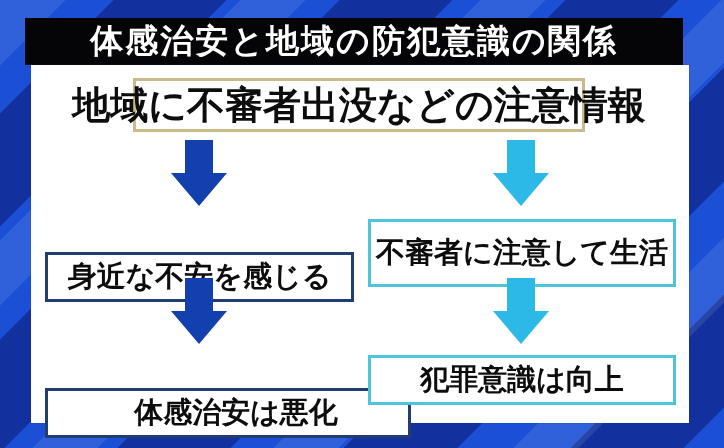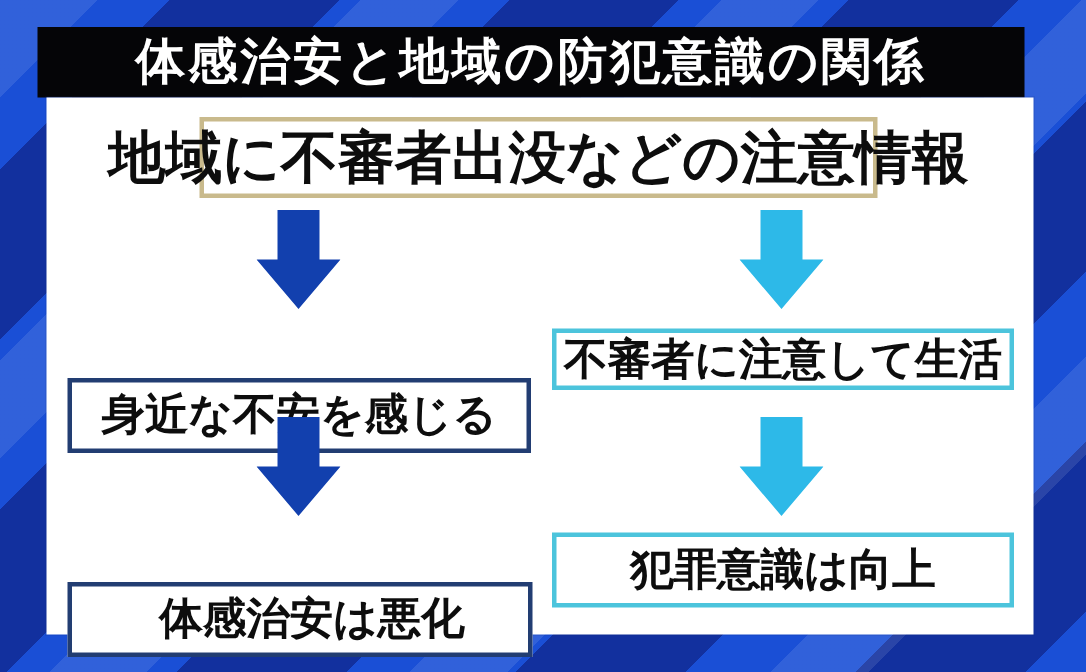--- a/index.html
+++ b/index.html
@@ -53,22 +53,22 @@
   }
   .source-box{
     left:133px;top:78px;width:452px;height:54px;
     border:3px solid var(--source-border);
     font-size:38px;
   }
   .row-box{font-size:29px;}
   .left-box{border:3px solid var(--left-border);margin-top:33px;}
   .right-box{border:3px solid var(--right-border);}
   .box-l1{left:45px;top:219px;width:309px;height:50px;}
-  .box-r1{left:368px;top:219px;width:308px;height:41px;}
-  .box-l2{left:45px;top:355px;width:310px;height:50px;padding-left:16px;}
+  .box-r1{left:368px;top:219px;width:308px;height:68px;}
+  .box-l2{left:45px;top:355px;width:366px;height:50px;padding-left:16px;}
   .box-r2{left:368px;top:355px;width:308px;height:50px;}
   .arrow{position:absolute;width:56px;height:66px;line-height:0;}
   .arrow-left{color:var(--left-accent);}
   .arrow-right{color:var(--right-accent);}
   .ar-a-l{left:171px;top:140px;}
   .ar-a-r{left:493px;top:140px;}
   .ar-b-l{left:171px;top:278px;}
   .ar-b-r{left:493px;top:278px;}
 </style>
 </head>

